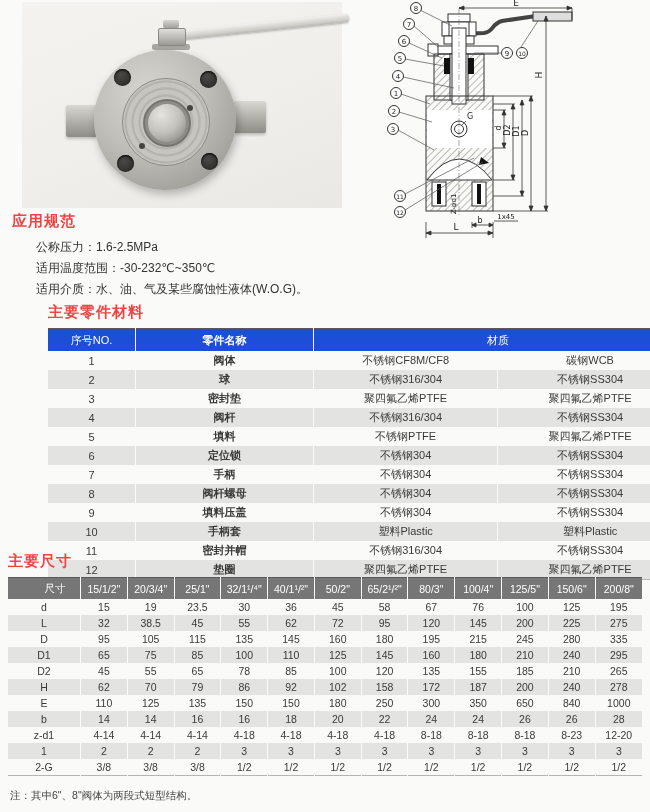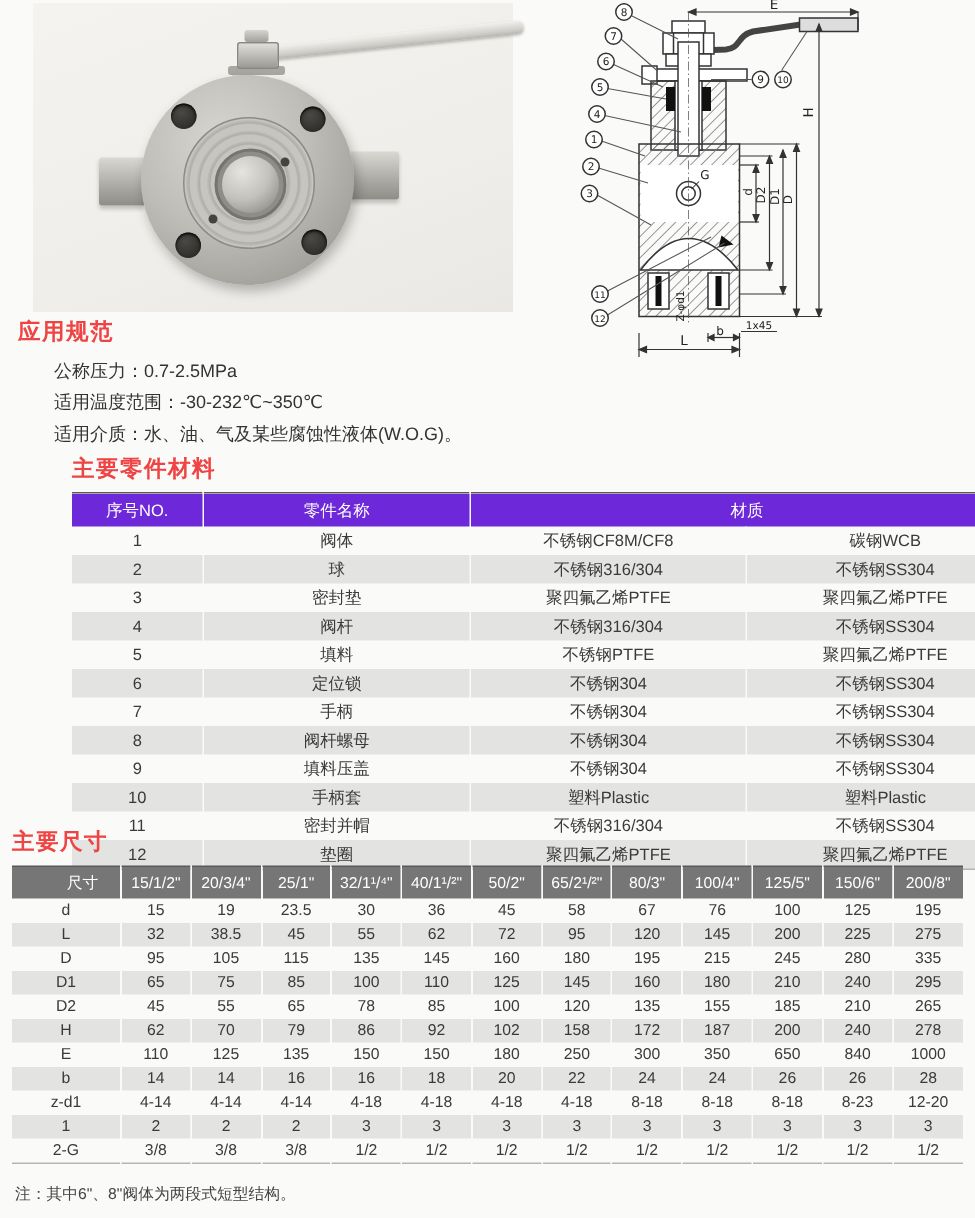--- a/index.html
+++ b/index.html
@@ -45,25 +45,25 @@
   
   h2.sec-title{font-size:15px;font-weight:bold;color:#ef4444;margin:0 0 6px 0;letter-spacing:1px;}
   .specs{position:absolute;left:12px;top:212px;width:400px;}
   .specs .line{font-size:12px;color:#333;padding-left:24px;line-height:21px;}
   .materials-sec{position:absolute;left:8px;top:303px;width:634px;margin-left:40px;}
   .dims-sec{position:absolute;left:8px;top:552px;width:634px;}
   table{border-collapse:collapse;width:634px;table-layout:fixed;
     border-top:1px solid #595959;border-bottom:1px solid #b5b5b5;}
   th,td{text-align:center;font-weight:normal;overflow:hidden;white-space:nowrap;}
   
-  .materials-table th{background:#6d28d9;color:#fff;font-size:11px;height:20px;border-left:1px solid #fafaf8;}
+  .materials-table th{background:#1d4ed8;color:#fff;font-size:11px;height:20px;border-left:1px solid #fafaf8;}
   .materials-table th:first-child{border-left:none;}
   .materials-table td{font-size:11px;height:17px;color:#3a3a3a;border-left:1px solid #fafaf8;}
   .materials-table td:first-child{border-left:none;}
-  .materials-table .c1{width:85px;} .materials-table .c2{width:175px;}
+  .materials-table .c1{width:85px;} .materials-table .c2{width:175px;font-weight:bold;}
   
   .dims-table th{background:#767676;color:#fff;font-size:10.5px;height:19px;border-left:1px solid #fafaf8;}
   .dims-table th:first-child{border-left:none;width:48px;padding-left:23px;}
   .dims-table td{font-size:10.5px;height:14px;color:#3a3a3a;border-left:1px solid #fafaf8;}
   .dims-table td:first-child{border-left:none;}
   tr.alt td{background:#e3e3e1;}
   .note{position:absolute;left:10px;top:789px;font-size:10.5px;color:#444;}
 </style>
 </head>
 <body>
@@ -214,21 +214,21 @@
   <text x="70" y="230" font-size="9" text-anchor="middle">L</text>
   <text x="94" y="223" font-size="8" text-anchor="middle">b</text>
   <text x="84" y="119" font-size="8" text-anchor="middle">G</text>
   <line x1="80" y1="121" x2="75" y2="126" stroke="#333" stroke-width="0.7"></line>
   <text x="70" y="204" font-size="7" text-anchor="middle" transform="rotate(-90 70 204)">Z-φd1</text>
   <text x="120" y="219" font-size="7" text-anchor="middle">1x45</text>
 </svg>
 
 <div class="specs">
   <h2 class="sec-title">应用规范</h2>
-  <div class="line">公称压力：0.7-2.5MPa</div>
+  <div class="line">公称压力：1.6-2.5MPa</div>
   <div class="line">适用温度范围：-30-232℃~350℃</div>
   <div class="line">适用介质：水、油、气及某些腐蚀性液体(W.O.G)。</div>
 </div>
 
 <div class="materials-sec">
   <h2 class="sec-title">主要零件材料</h2>
   <table class="materials-table">
     <thead>
         <tr>
           <th class="c1">序号NO.</th>

